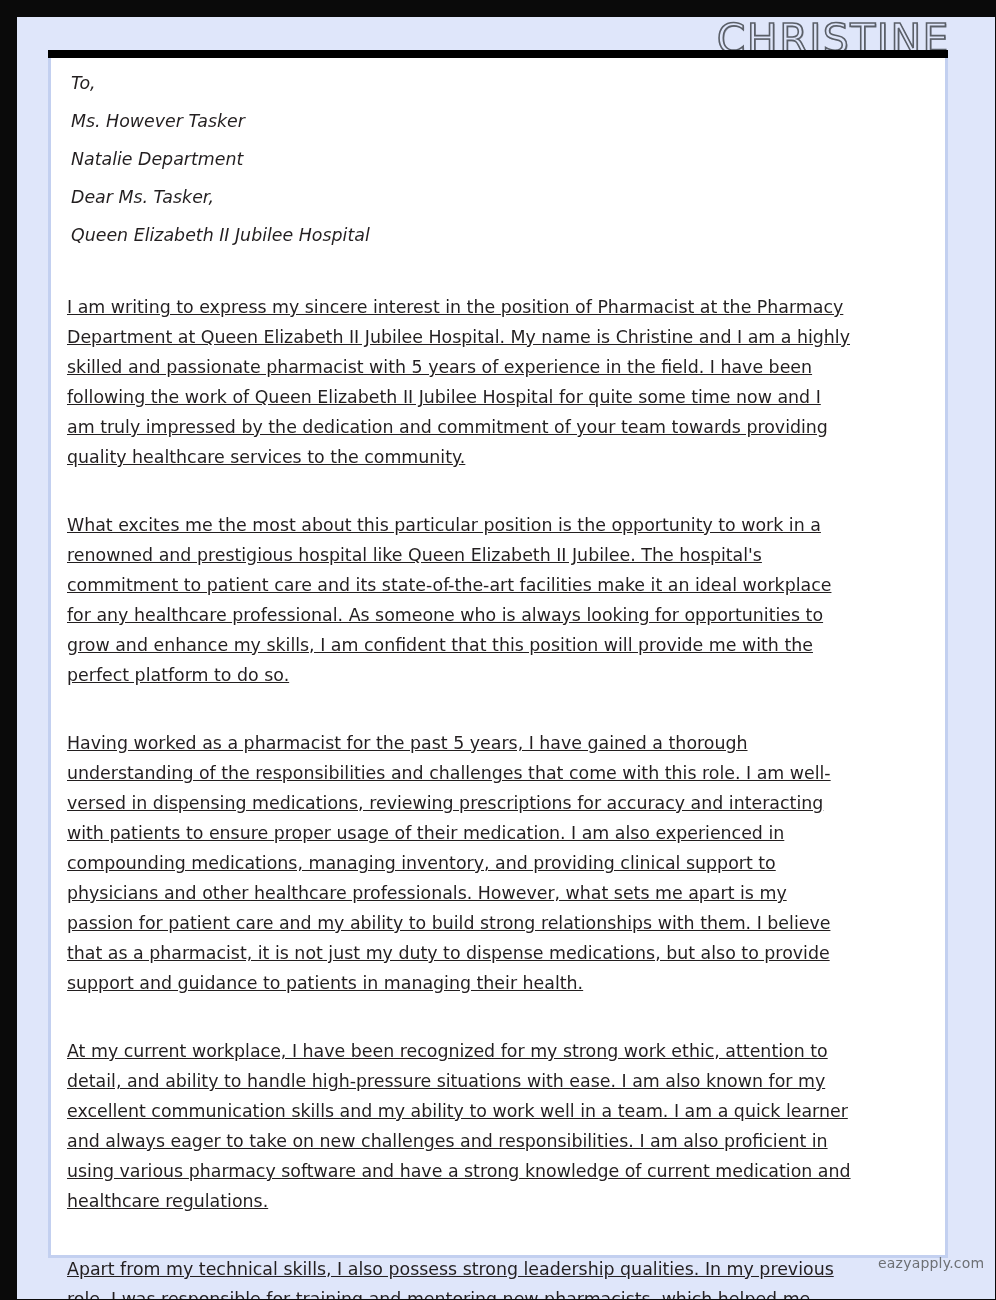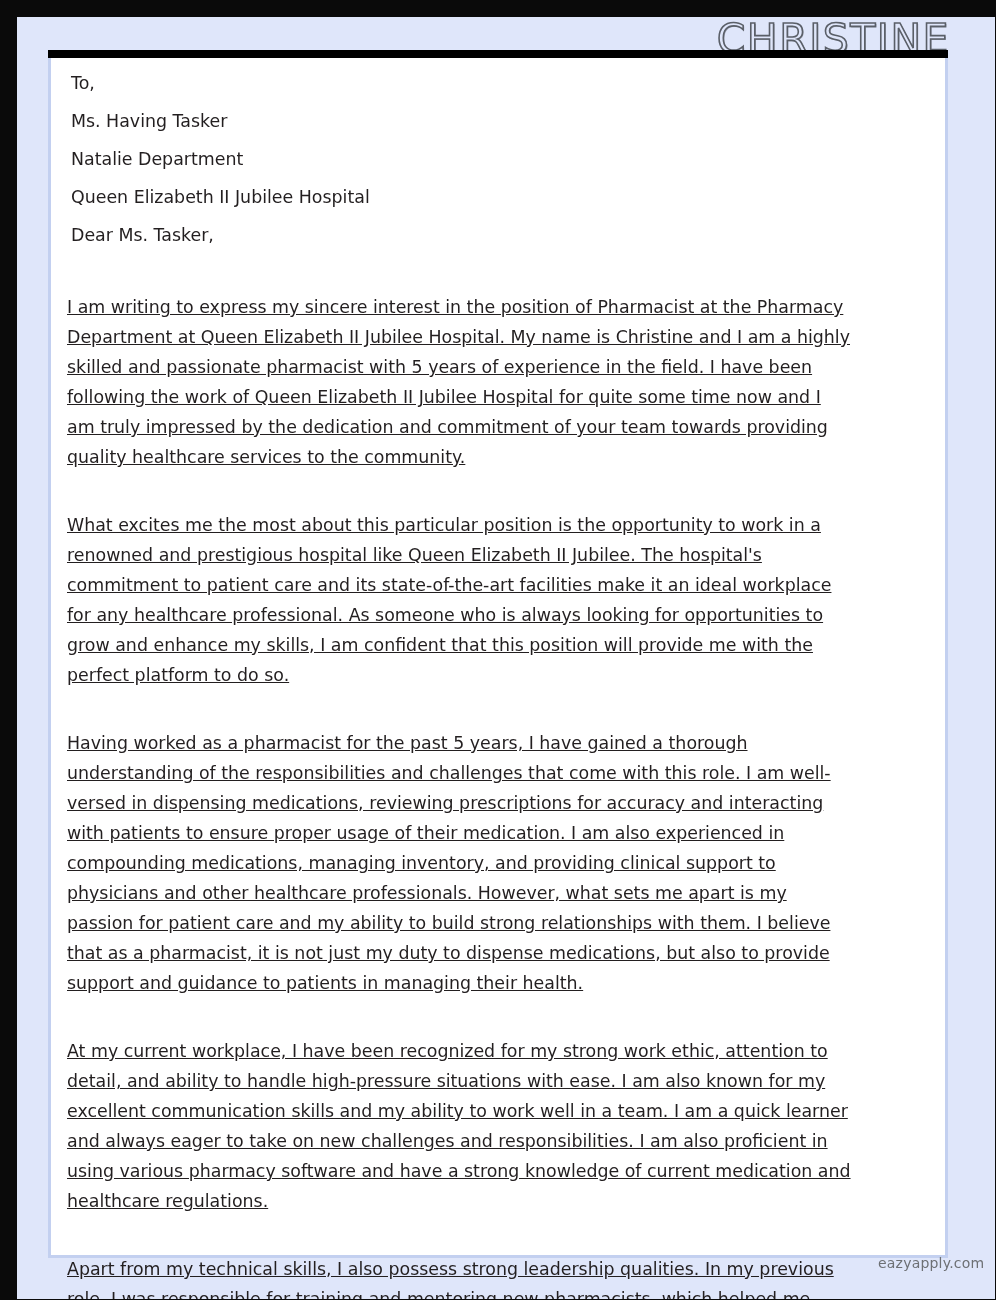--- a/index.html
+++ b/index.html
@@ -90,21 +90,21 @@
     position: absolute;
     left: 51px;
     top: 48px;
     width: 800px;
     font-size: 17.4px;
     line-height: 30px;
     color: #231f20;
     z-index: 2;
   }
 
-  #letter-body .addr-line { white-space: nowrap; }
+  #letter-body .addr-line { white-space: nowrap; font-style: italic; }
 
   #letter-body .para {
     margin-top: 30px;
     text-align: left;
     text-decoration: underline;
   }
 
   
   #watermark {
     position: absolute;
@@ -171,24 +171,24 @@
     <span id="applicant-name">CHRISTINE</span>
   </div>
 
   <div id="header-rule"></div>
 
   <div id="letter-sheet"></div>
 
   <div id="letter-body">
     <div class="addr-block">
       <div class="addr-line">To,</div>
-      <div class="addr-line">Ms. Having Tasker</div>
+      <div class="addr-line">Ms. However Tasker</div>
       <div class="addr-line">Natalie Department</div>
+      <div class="addr-line">Dear Ms. Tasker,</div>
       <div class="addr-line">Queen Elizabeth II Jubilee Hospital</div>
-      <div class="addr-line">Dear Ms. Tasker,</div>
     </div>
 
     <p class="para">I am writing to express my sincere interest in the position of Pharmacist at the Pharmacy Department at Queen Elizabeth II Jubilee Hospital. My name is Christine and I am a highly skilled and passionate pharmacist with 5 years of experience in the field. I have been following the work of Queen Elizabeth II Jubilee Hospital for quite some time now and I am truly impressed by the dedication and commitment of your team towards providing quality healthcare services to the community.</p>
     <p class="para">What excites me the most about this particular position is the opportunity to work in a renowned and prestigious hospital like Queen Elizabeth II Jubilee. The hospital's commitment to patient care and its state-of-the-art facilities make it an ideal workplace for any healthcare professional. As someone who is always looking for opportunities to grow and enhance my skills, I am confident that this position will provide me with the perfect platform to do so.</p>
     <p class="para">Having worked as a pharmacist for the past 5 years, I have gained a thorough understanding of the responsibilities and challenges that come with this role. I am well-versed in dispensing medications, reviewing prescriptions for accuracy and interacting with patients to ensure proper usage of their medication. I am also experienced in compounding medications, managing inventory, and providing clinical support to physicians and other healthcare professionals. However, what sets me apart is my passion for patient care and my ability to build strong relationships with them. I believe that as a pharmacist, it is not just my duty to dispense medications, but also to provide support and guidance to patients in managing their health.</p>
     <p class="para">At my current workplace, I have been recognized for my strong work ethic, attention to detail, and ability to handle high-pressure situations with ease. I am also known for my excellent communication skills and my ability to work well in a team. I am a quick learner and always eager to take on new challenges and responsibilities. I am also proficient in using various pharmacy software and have a strong knowledge of current medication and healthcare regulations.</p>
     <p class="para">Apart from my technical skills, I also possess strong leadership qualities. In my previous role, I was responsible for training and mentoring new pharmacists, which helped me develop excellent leadership and communication skills. I am confident that I can use these</p>
   </div>
 
   <div id="watermark">eazyapply.com</div>

